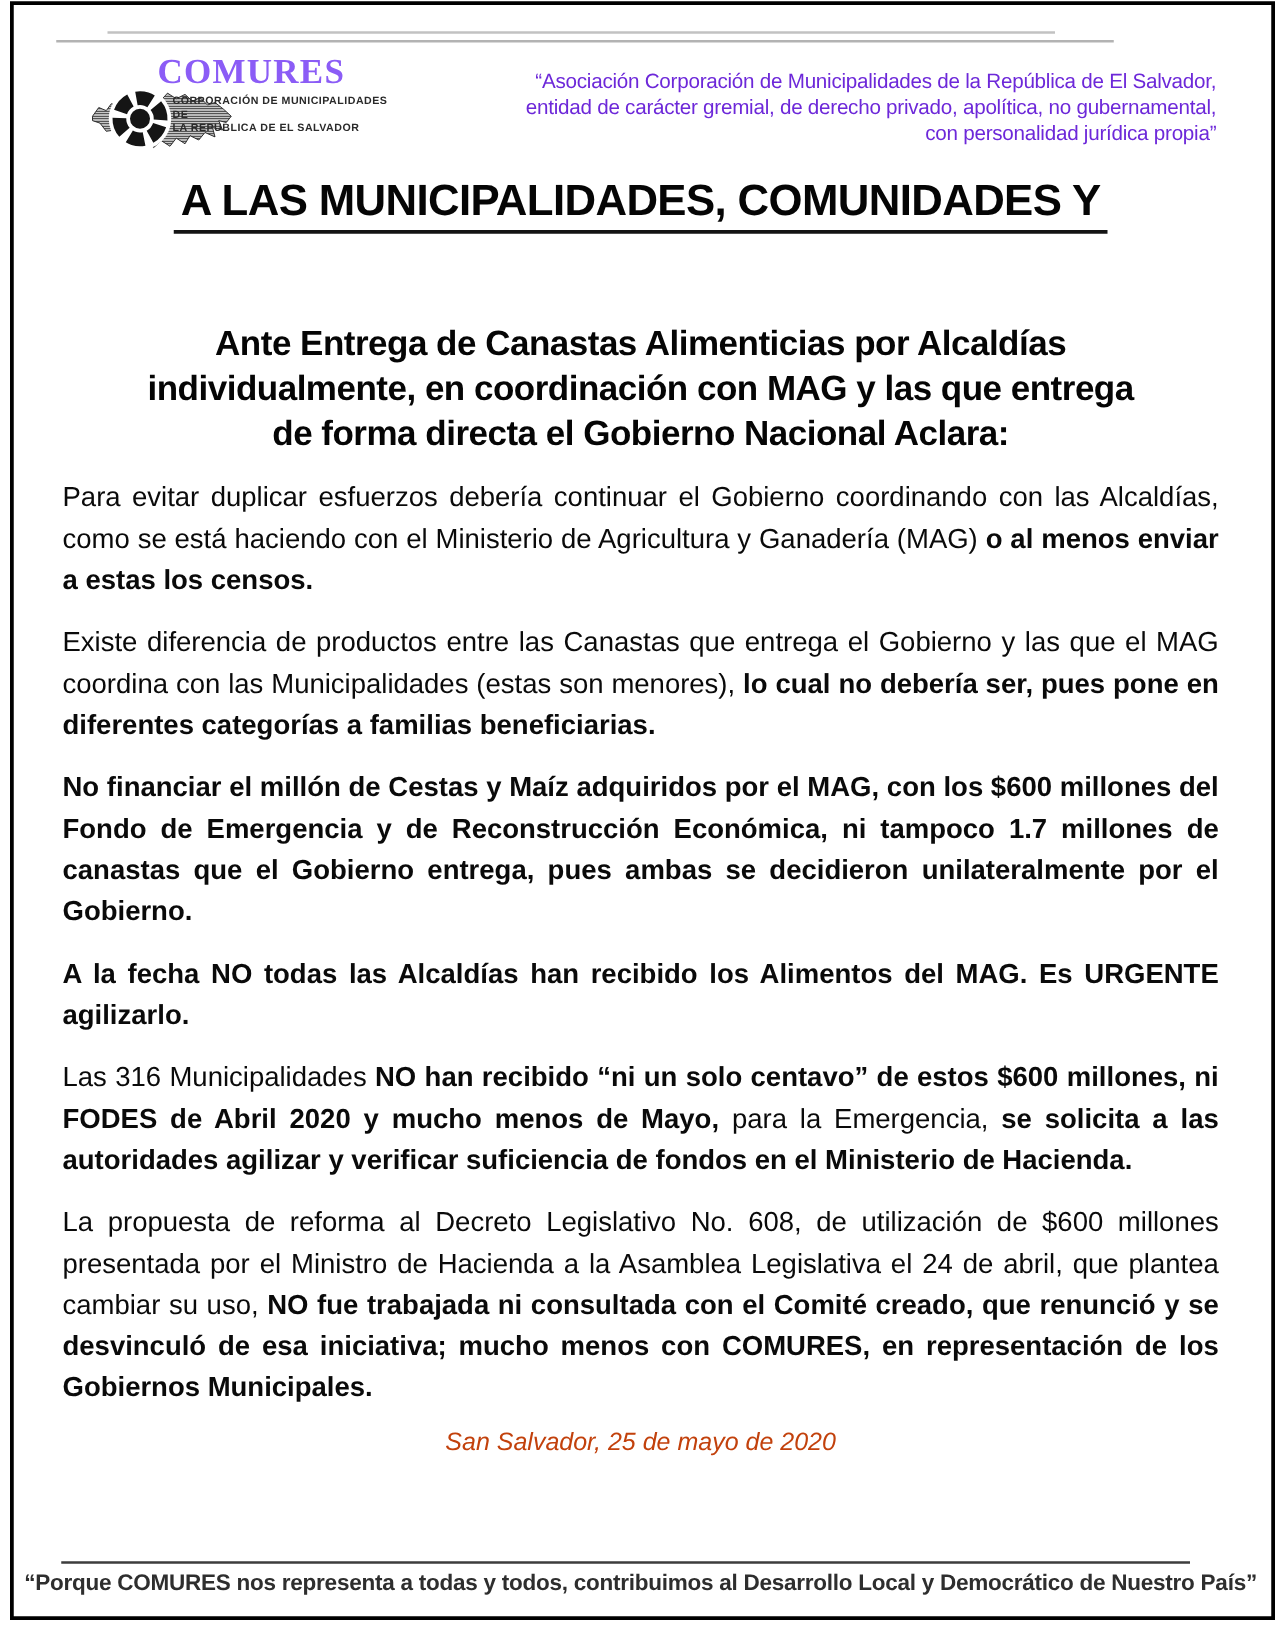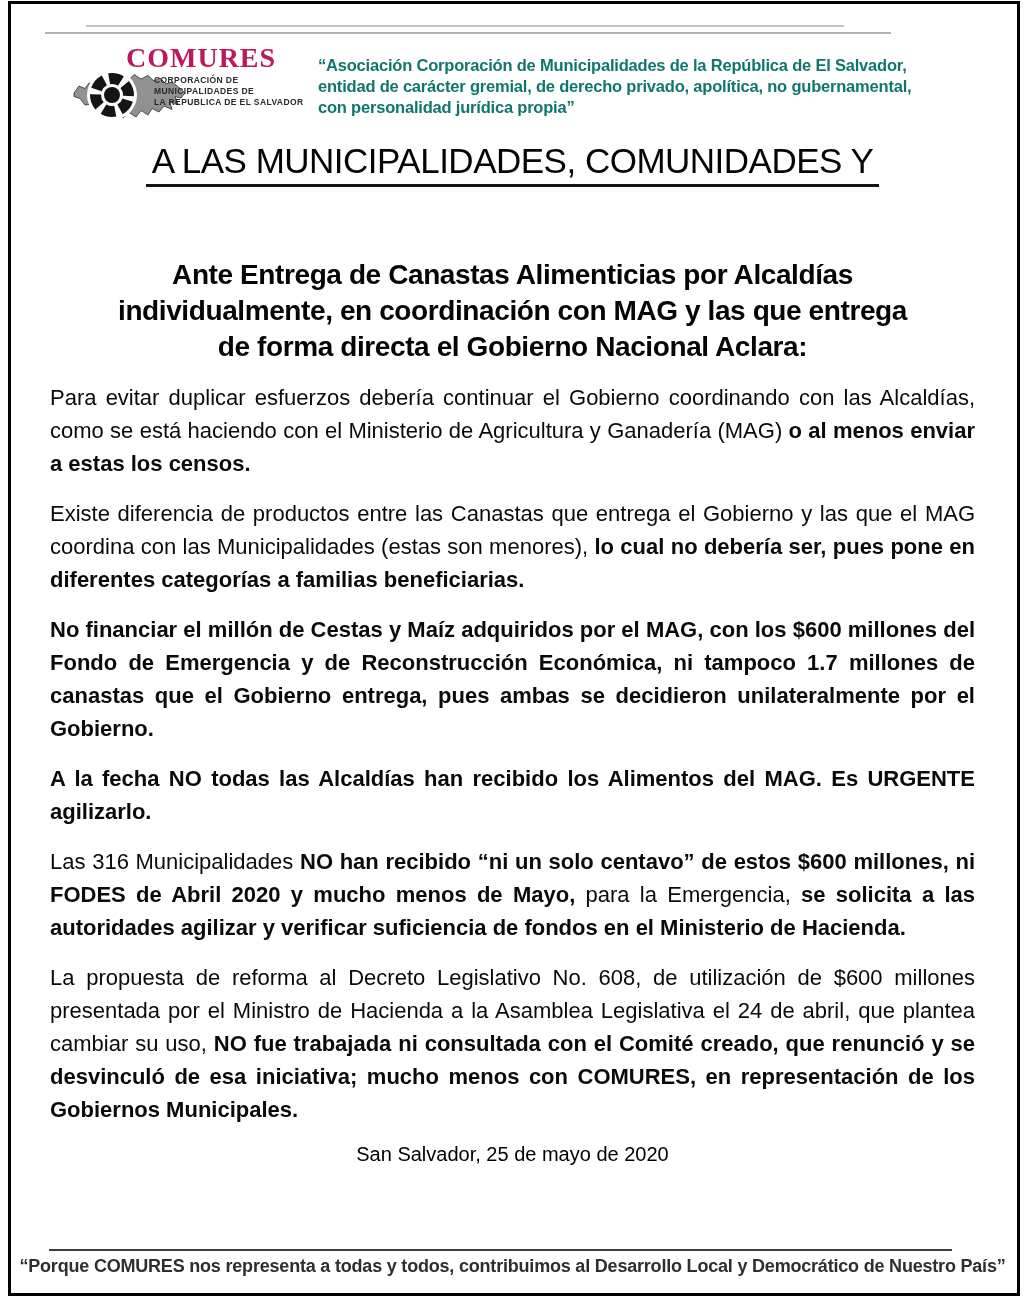--- a/index.html
+++ b/index.html
@@ -17,56 +17,56 @@
   .top-rule-1 { position:absolute; top:25px; left:86px; width:758px; height:2px; background:#c2c2c2; }
   .top-rule-2 { position:absolute; top:32px; left:45px; width:846px; height:2px; background:#b3b3b3; }
 
   
   .header { position:absolute; top:42px; left:68px; width:905px; display:flex; }
   .logo-box { position:relative; width:250px; height:100px; flex:0 0 auto; }
   .logo-map { position:absolute; left:2px; top:18px; width:120px; height:76px; }
   .logo-wordmark {
     position:absolute; left:58px; top:0px;
     font-family:"Liberation Serif", serif;
-    font-weight:900; font-size:28px; letter-spacing:1px; color:#be185d;
+    font-weight:900; font-size:28px; letter-spacing:1px; color:#8b5cf6;
     white-space:nowrap;
   }
   .logo-tagline {
-    position:absolute; left:86px; top:33px;
+    position:absolute; left:70px; top:33px;
     font-size:8.5px; font-weight:bold; letter-spacing:0.4px; color:#2a2a2a;
     line-height:11px; white-space:pre-line;
   }
   .header-quote {
-    flex:1; padding-top:13px; text-align:left;
-    font-size:16.5px; font-weight:700; letter-spacing:-0.2px;
-    line-height:21px; color:#0f766e; white-space:pre-line;
+    flex:1; padding-top:13px; text-align:right;
+    font-size:16.5px; font-weight:400; letter-spacing:-0.2px;
+    line-height:21px; color:#6d28d9; white-space:pre-line;
   }
 
   
   .main-title { position:absolute; top:141px; left:0; width:100%; text-align:center; }
   .main-title .t-line {
     display:inline-block;
-    font-size:35px; font-weight:400; letter-spacing:-0.5px; color:#050505;
+    font-size:35px; font-weight:700; letter-spacing:-0.5px; color:#050505;
     border-bottom:3px solid #141414; padding:0 6px 3px 6px; margin-bottom:5px;
     white-space:nowrap;
   }
   .subtitle {
     position:absolute; top:257px; left:0; width:100%; text-align:center;
     font-size:28px; font-weight:bold; letter-spacing:-0.4px;
     line-height:36px; white-space:pre-line; color:#050505;
   }
 
   
   .doc-body { position:absolute; top:381px; left:50px; width:925px; }
   .para {
     font-size:22px; line-height:33px; text-align:justify;
     margin-bottom:17px; color:#0a0a0a;
   }
   .para .b { font-weight:bold; }
-  .date-line { text-align:center; font-size:20px; margin-top:10px; color:#000000; }
+  .date-line { text-align:center; font-size:20px; margin-top:10px; color:#c2410c;font-style:italic; }
 
   
   .footer-rule { position:absolute; top:1249px; left:49px; width:903px; height:2px; background:#3d3d3d; }
   .footer-text {
     position:absolute; top:1256px; left:0; width:100%; text-align:center;
     font-size:18px; letter-spacing:-0.2px; color:#2e2e2e; font-weight:600;
   }
 </style>
 </head>
 <body>

